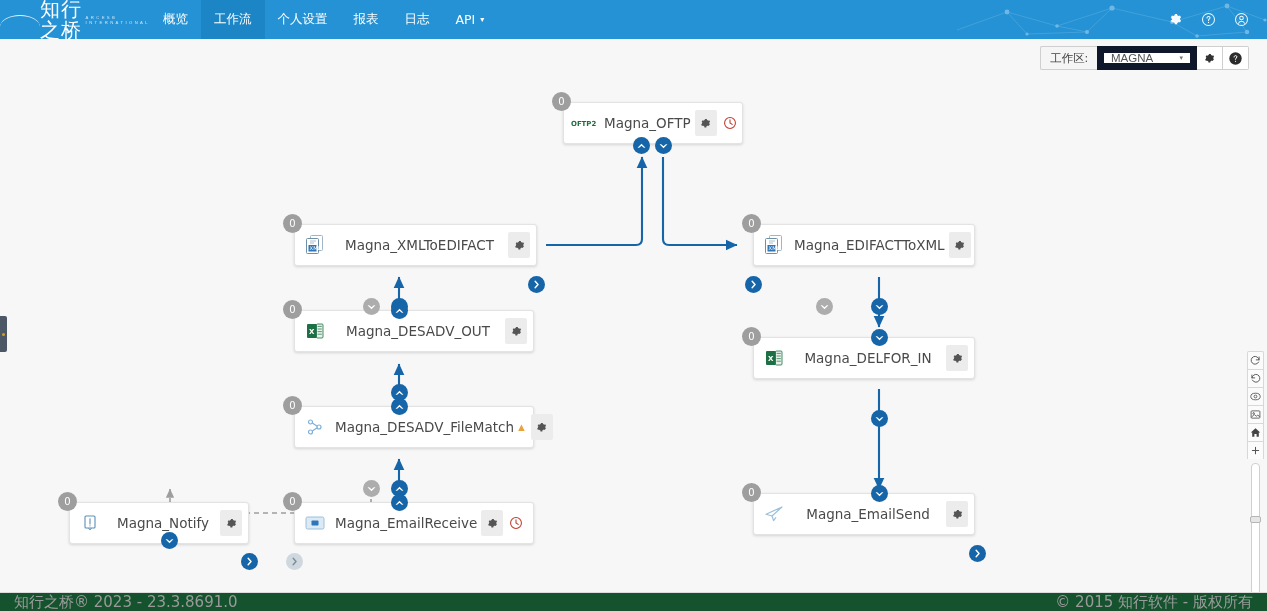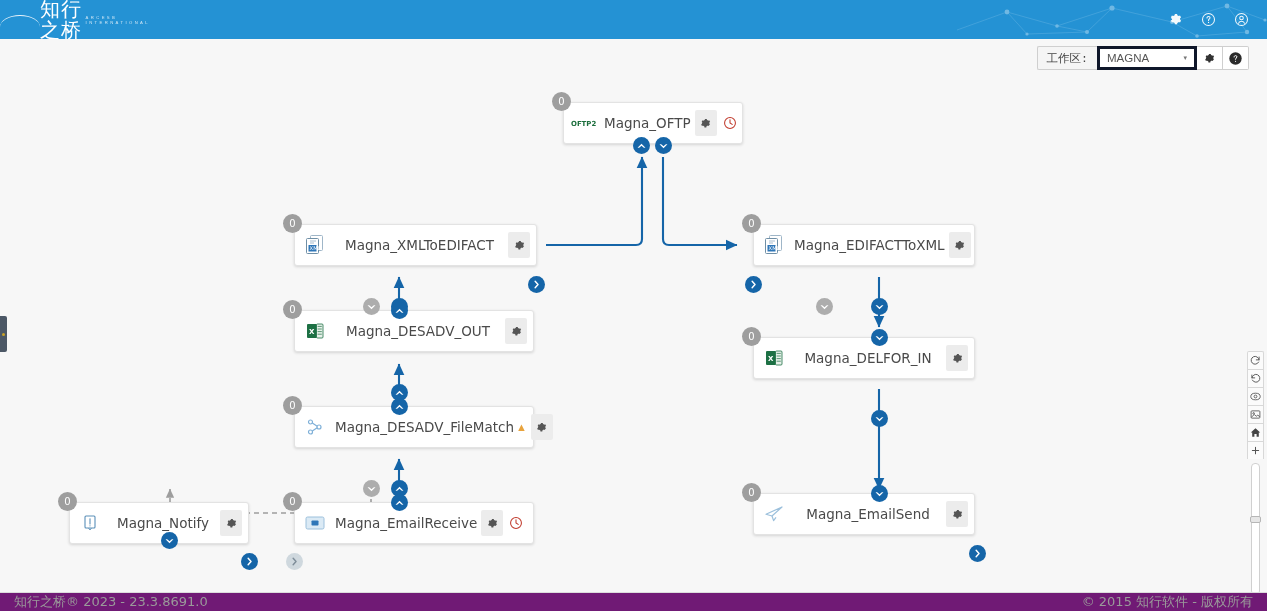--- a/index.html
+++ b/index.html
@@ -42,25 +42,25 @@
   .nav-ic { color: #fff; opacity: .95; cursor: pointer; display: flex; }
 
   
   .wsbar {
     position: absolute; right: 18px; top: 46px; height: 24px;
     display: flex; align-items: stretch; z-index: 6;
   }
   .ws-label {
     background: #f5f5f5; border: 1px solid #cfcfcf; border-right: none;
     padding: 0 9px; display: flex; align-items: center;
-    font-size: 11.5px; color: #444; font-family: Liberation Mono, monospace;
+    font-size: 11.5px; color: #444; font-family: Liberation Serif, serif;
     border-radius: 2px 0 0 2px;
   }
   .ws-select {
-    background: #fff; border: 3px solid #0f172a; width: 100px;
+    background: #fff; border: 7px solid #0f172a; width: 100px;
     display: flex; align-items: center; justify-content: space-between;
     padding: 0 7px; font-size: 11.5px; color: #555; cursor: pointer;
   }
   .ws-caret { font-size: 7px; color: #777; }
   .ws-btn {
     width: 26px; background: #fff; border: 1px solid #cfcfcf; border-left: none;
     display: flex; align-items: center; justify-content: center; cursor: pointer;
   }
   .ws-btn.last { border-radius: 0 2px 2px 0; }
 
@@ -145,23 +145,23 @@
     border-radius: 4px; position: relative; margin: 4px 0;
   }
   .zoomthumb {
     position: absolute; left: -2px; top: 52px; width: 11px; height: 7px;
     background: #e6e6e6; border: 1px solid #b6b6b6; border-radius: 2px; cursor: pointer;
   }
 
   
   .footer {
     position: absolute; left: 0; bottom: 0; width: 1267px; height: 19px;
-    background: #701a75; border-top: 1px solid #dcdcdc;
+    background: #14532d; border-top: 1px solid #dcdcdc;
     display: flex; align-items: center; justify-content: space-between;
-    padding: 0 14px; font-size: 13px; color: #9a9a9a;
+    padding: 0 14px; font-size: 15px; color: #9a9a9a;
     font-family: "DejaVu Sans", sans-serif;
   }
 </style>
 </head>
 <body>
 
 <div class="navbar">
   <svg class="nav-deco" viewBox="0 0 320 39">
     <g stroke="#7fc2e8" stroke-width="0.7" fill="none" opacity="0.85">
       <path d="M10 30 L60 12 L110 26 L165 8 L225 22 L280 6 L318 20"></path>
@@ -182,20 +182,41 @@
         <circle cx="318" cy="20" r="1.6"></circle>
     </g>
   </svg>
 
   <div class="brand">
     <div class="brand-arc"></div>
     <div class="brand-cn">知行之桥</div>
     <div class="brand-en">ARCESB INTERNATIONAL</div>
   </div>
 
+  <div class="nav-items">
+    <div class="nav-item">
+        <span>概览</span>
+      </div>
+    <div class="nav-item active">
+        <span>工作流</span>
+      </div>
+    <div class="nav-item">
+        <span>个人设置</span>
+      </div>
+    <div class="nav-item">
+        <span>报表</span>
+      </div>
+    <div class="nav-item">
+        <span>日志</span>
+      </div>
+    <div class="nav-item">
+      <span>API</span>
+      <span class="nav-caret">▾</span>
+    </div>
+  </div>
 
   <div class="nav-right">
     <span class="nav-ic">
       <svg width="15" height="15" viewBox="0 0 16 16" fill="#fff">
           <path d="M8 5.2A2.8 2.8 0 1 0 8 10.8 2.8 2.8 0 0 0 8 5.2zm0 4.2a1.4 1.4 0 1 1 0-2.8 1.4 1.4 0 0 1 0 2.8z"></path>
           <path d="M14 9.1l-1.1-.6c.05-.33.08-.66.08-1s-.03-.67-.08-1L14 5.9l-1.2-2.1-1.15.55c-.5-.45-1.09-.79-1.73-1L9.7 2h-2.4l-.22 1.35c-.64.21-1.23.55-1.73 1L4.2 3.8 3 5.9l1.1.6c-.5.33-.8.66-.08 1s.3.67.08 1L3 9.1l1.2 2.1 1.15-.55c.5.45 1.09.79 1.73 1L7.3 13h2.4l.22-1.35c.64-.21 1.23-.55 1.73-1l1.15.55L14 9.1z"></path>
         </svg>
     </span>
     <span class="nav-ic">
       <svg width="15" height="15" viewBox="0 0 16 16" fill="none" stroke="#fff" stroke-width="1.1">

